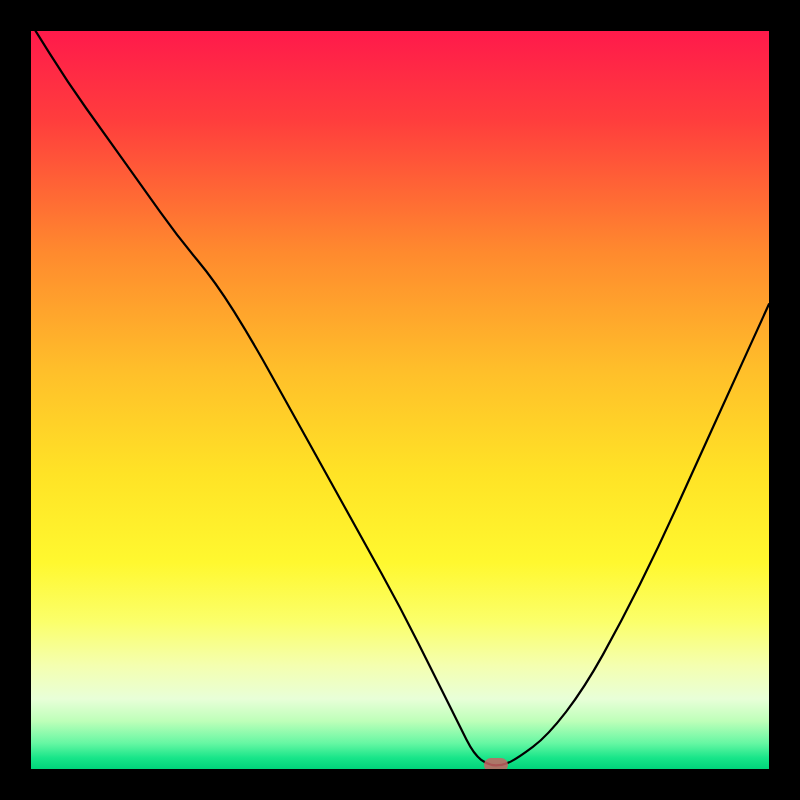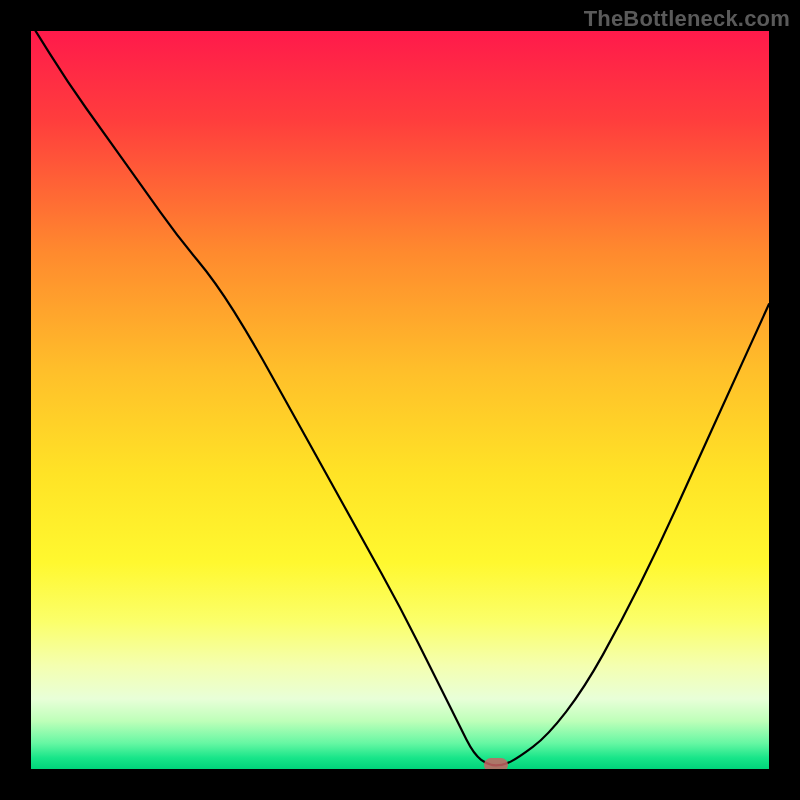--- a/index.html
+++ b/index.html
@@ -50,21 +50,20 @@
     background: #c86464;
     opacity: 0.85;
     transform: translate(-50%, -50%);
   }
 </style>
 </head>
 <body>
 
 <div class="frame">
 
-  <div class="branding">TheBottleneck.com</div>
 
   <div class="plot-area">
 
     <svg class="gradient-bg" width="738" height="738">
       <defs>
         <linearGradient id="bg-grad" x1="0" y1="0" x2="0" y2="1">
             <stop offset="0%" stop-color="#ff1a4b"></stop>
             <stop offset="12%" stop-color="#ff3d3d"></stop>
             <stop offset="30%" stop-color="#ff8a2e"></stop>
             <stop offset="46%" stop-color="#ffbf2a"></stop>

